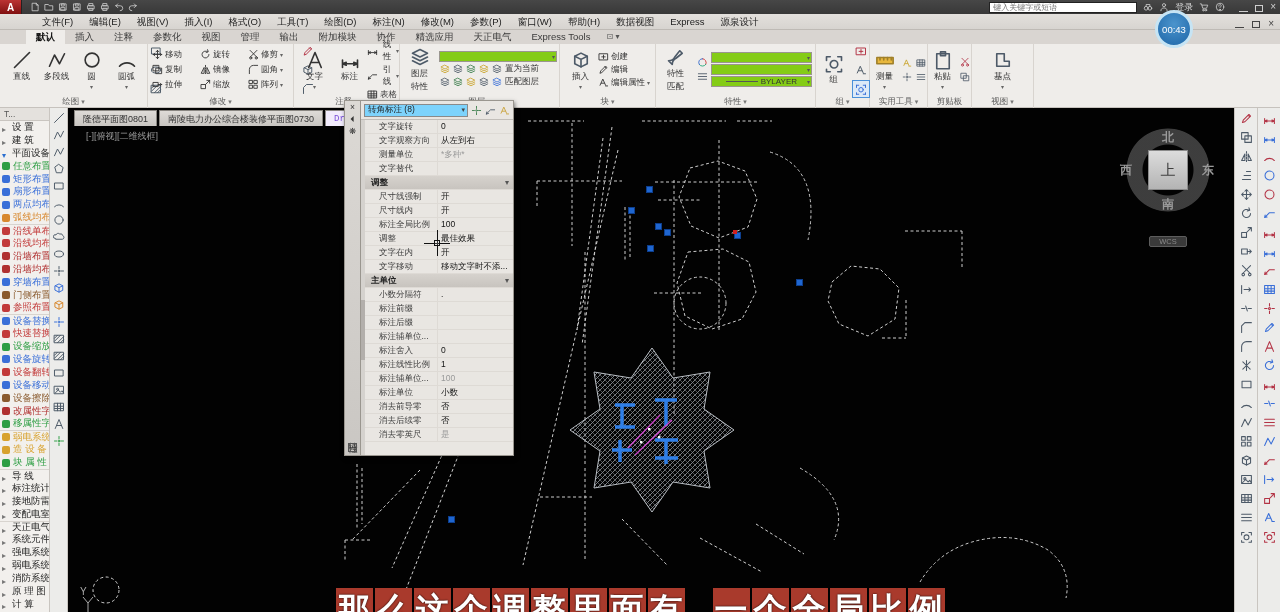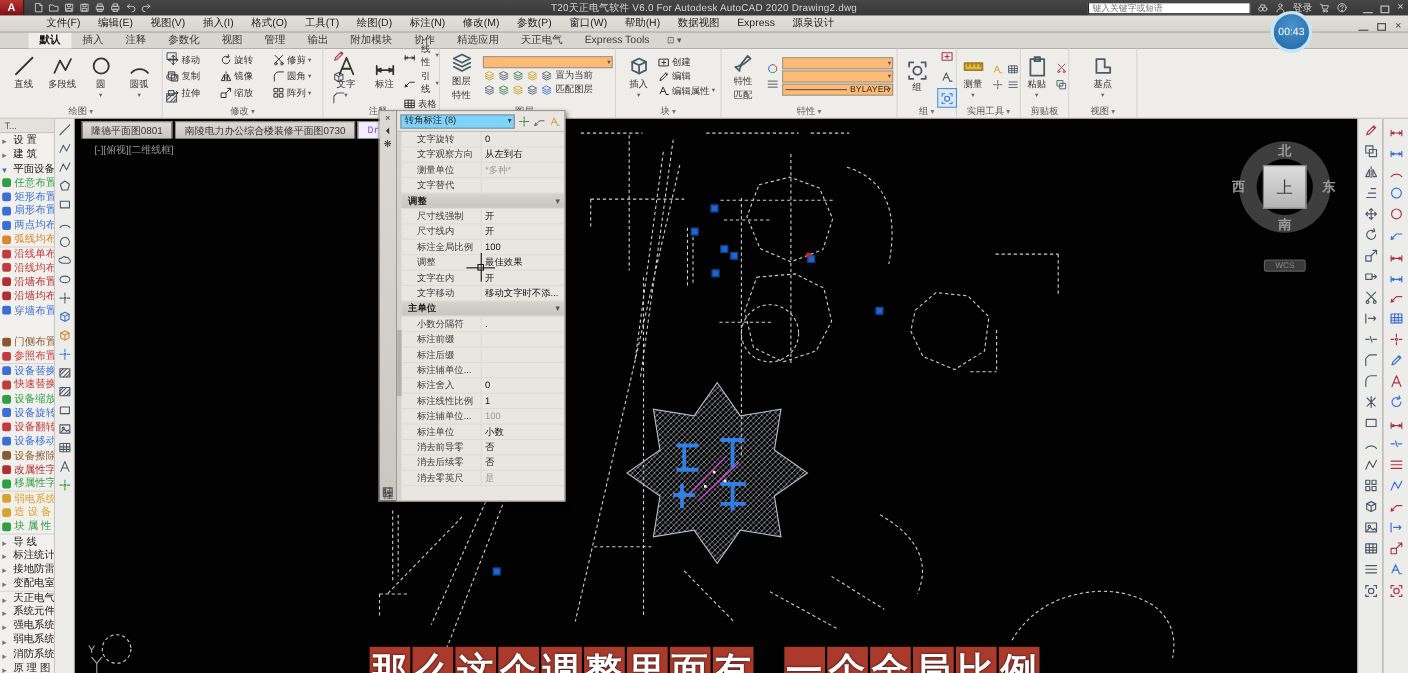--- a/index.html
+++ b/index.html
@@ -46,21 +46,21 @@
   .bigbtn{width:35px;display:flex;flex-direction:column;align-items:center;font-size:8.5px;color:#333;}
   .bigbtn .si{width:20px;height:20px;}
   .bigbtn .blbl{margin-top:1px;white-space:nowrap;}
   .bigbtn.menu::after{content:"▾";font-size:6px;color:#666;}
   .smallgrid{display:grid;grid-template-columns:repeat(3,48px);grid-auto-rows:15px;align-items:center;margin-left:4px;}
   .sm{display:flex;align-items:center;font-size:8.5px;color:#333;gap:2px;}
   .sm .si{width:11px;height:11px;flex:0 0 auto;}
   .sm.menu::after{content:"▾";font-size:6px;color:#666;}
   .iconcol{display:flex;flex-direction:column;justify-content:center;gap:3px;margin-left:4px;}
   .iconcol .si{width:11px;height:11px;}
-  .combo{height:11px;background:#fdba74;border:1px solid #9a968f;font-size:8px;color:#333;display:flex;align-items:center;padding:0 2px;position:relative;}
+  .combo{height:11px;background:#84cc16;border:1px solid #9a968f;font-size:8px;color:#333;display:flex;align-items:center;padding:0 14px;position:relative;}
   .combo::after{content:"▾";position:absolute;right:1px;font-size:6px;color:#555;}
   .lt-line{flex:1;height:1px;background:#555;margin-right:3px;}
   .hl{outline:1px solid #4a90d9;background:#dce9f7;}
 
   
   .tpalette{position:absolute;left:0;top:108px;width:50px;height:504px;background:#f2f0ed;border-right:1px solid #c9c5c0;font-size:9.5px;color:#222;}
   .tp-title{height:13px;background:#e4e1dd;border-bottom:1px solid #c9c5c0;font-size:8.5px;color:#555;padding-left:4px;line-height:13px;}
   .tp-list{overflow:hidden;height:491px;}
   .tp-item{height:12.9px;display:flex;align-items:center;padding-left:2px;gap:3px;white-space:nowrap;}
   .tp-item .tpic{width:8px;height:8px;border-radius:2px;flex:0 0 auto;background:var(--ic,#888);}
@@ -361,21 +361,20 @@
           <svg class="si" viewBox="0 0 16 16">
             <use href="#sym-undo"></use>
           </svg>
         </button>
         <button class="qbtn">
           <svg class="si" viewBox="0 0 16 16">
             <use href="#sym-redo"></use>
           </svg>
         </button>
     </div>
-    <div class="apptitle">T20天正电气软件 V6.0 For Autodesk AutoCAD 2020      Drawing2.dwg</div>
     <div class="tb-right">
       <input class="searchbox" placeholder="键入关键字或短语" style="">
       <button>
           <svg class="si" viewBox="0 0 16 16" style="color:#cfcfcf">
             <use href="#sym-binoculars"></use>
           </svg>
         </button>
       <button>
           <svg class="si" viewBox="0 0 16 16" style="color:#cfcfcf">
             <use href="#sym-user"></use>
@@ -906,21 +905,21 @@
           <span>沿墙布置</span>
         </div>
         <div class="tp-item" style="--ic: #b03030; color: rgb(176, 48, 48);">
           <span class="tpic"></span>
           <span>沿墙均布</span>
         </div>
         <div class="tp-item" style="--ic: #3a6fd8; color: rgb(58, 111, 216);">
           <span class="tpic"></span>
           <span>穿墙布置</span>
         </div>
-        <div class="tp-item" style="--ic: #8a5a2e; color: rgb(138, 90, 46); margin-top: 16px;">
+        <div class="tp-item" style="--ic: #8a5a2e; color: rgb(138, 90, 46);">
           <span class="tpic"></span>
           <span>门侧布置</span>
         </div>
         <div class="tp-item" style="--ic: #c23a3a; color: rgb(194, 58, 58);">
           <span class="tpic"></span>
           <span>参照布置</span>
         </div>
         <div class="tp-item sep" style="--ic: #3a6fd8; color: rgb(58, 111, 216);">
           <span class="tpic"></span>
           <span>设备替换</span>

